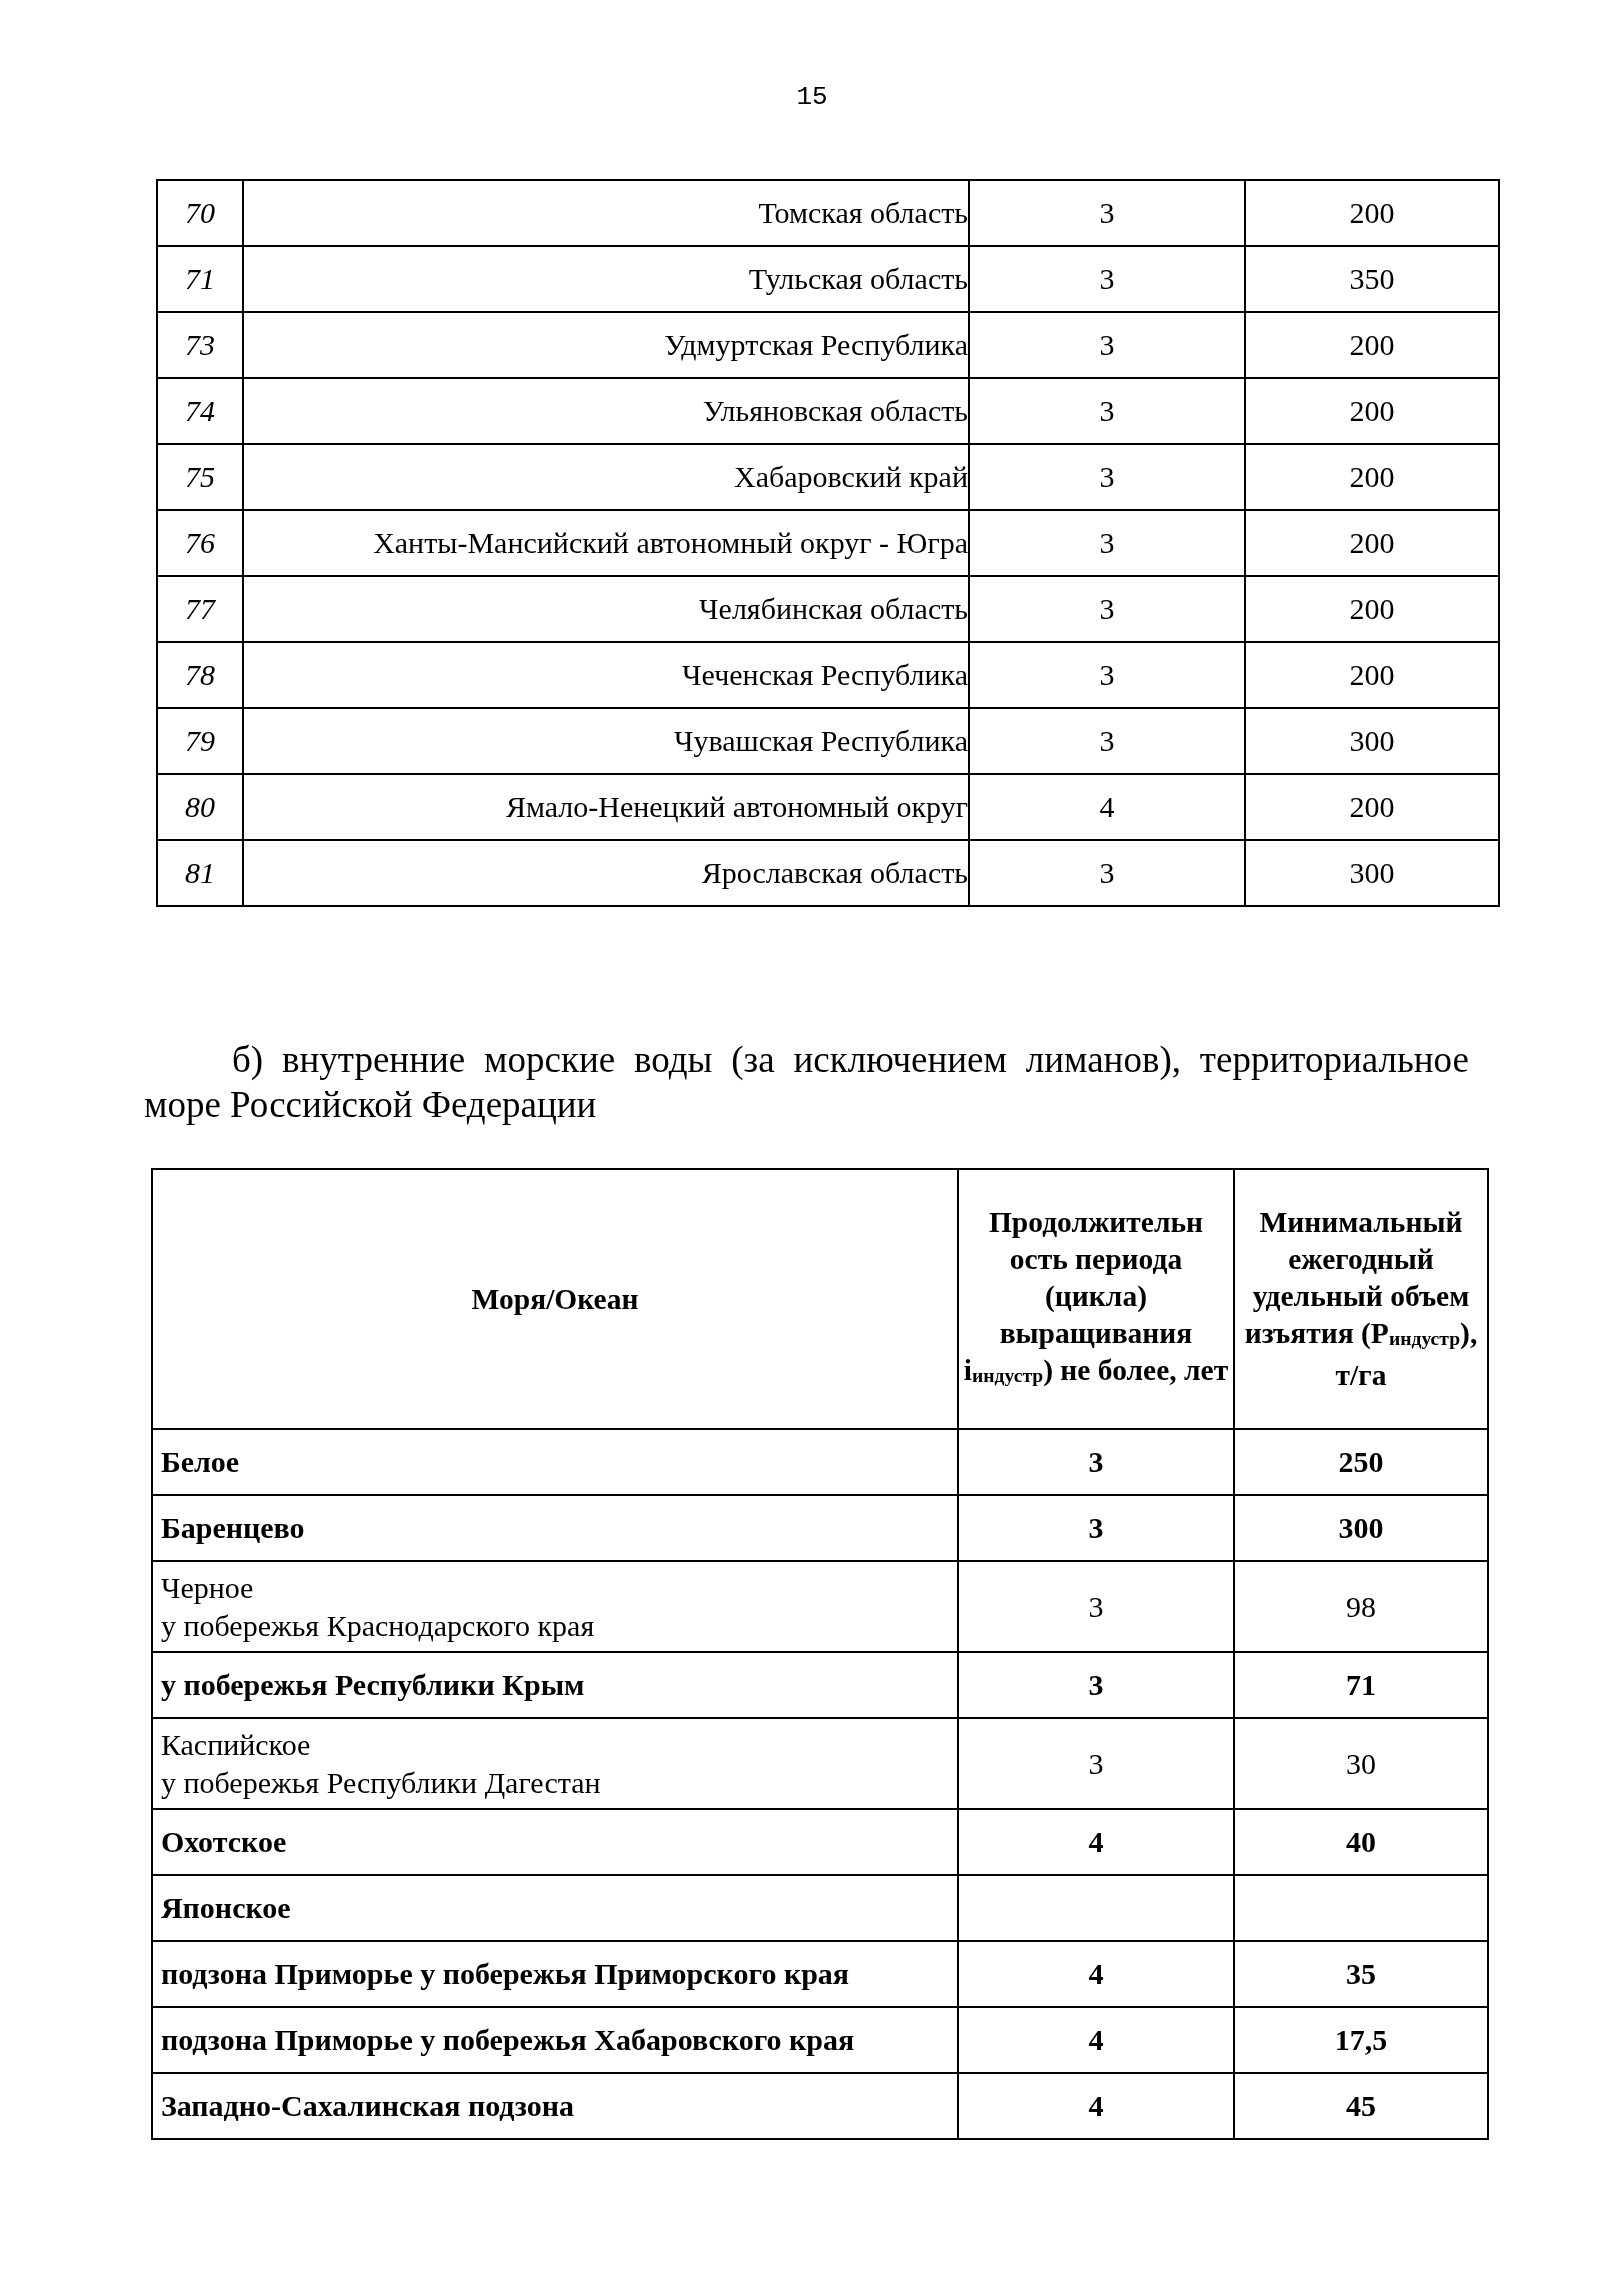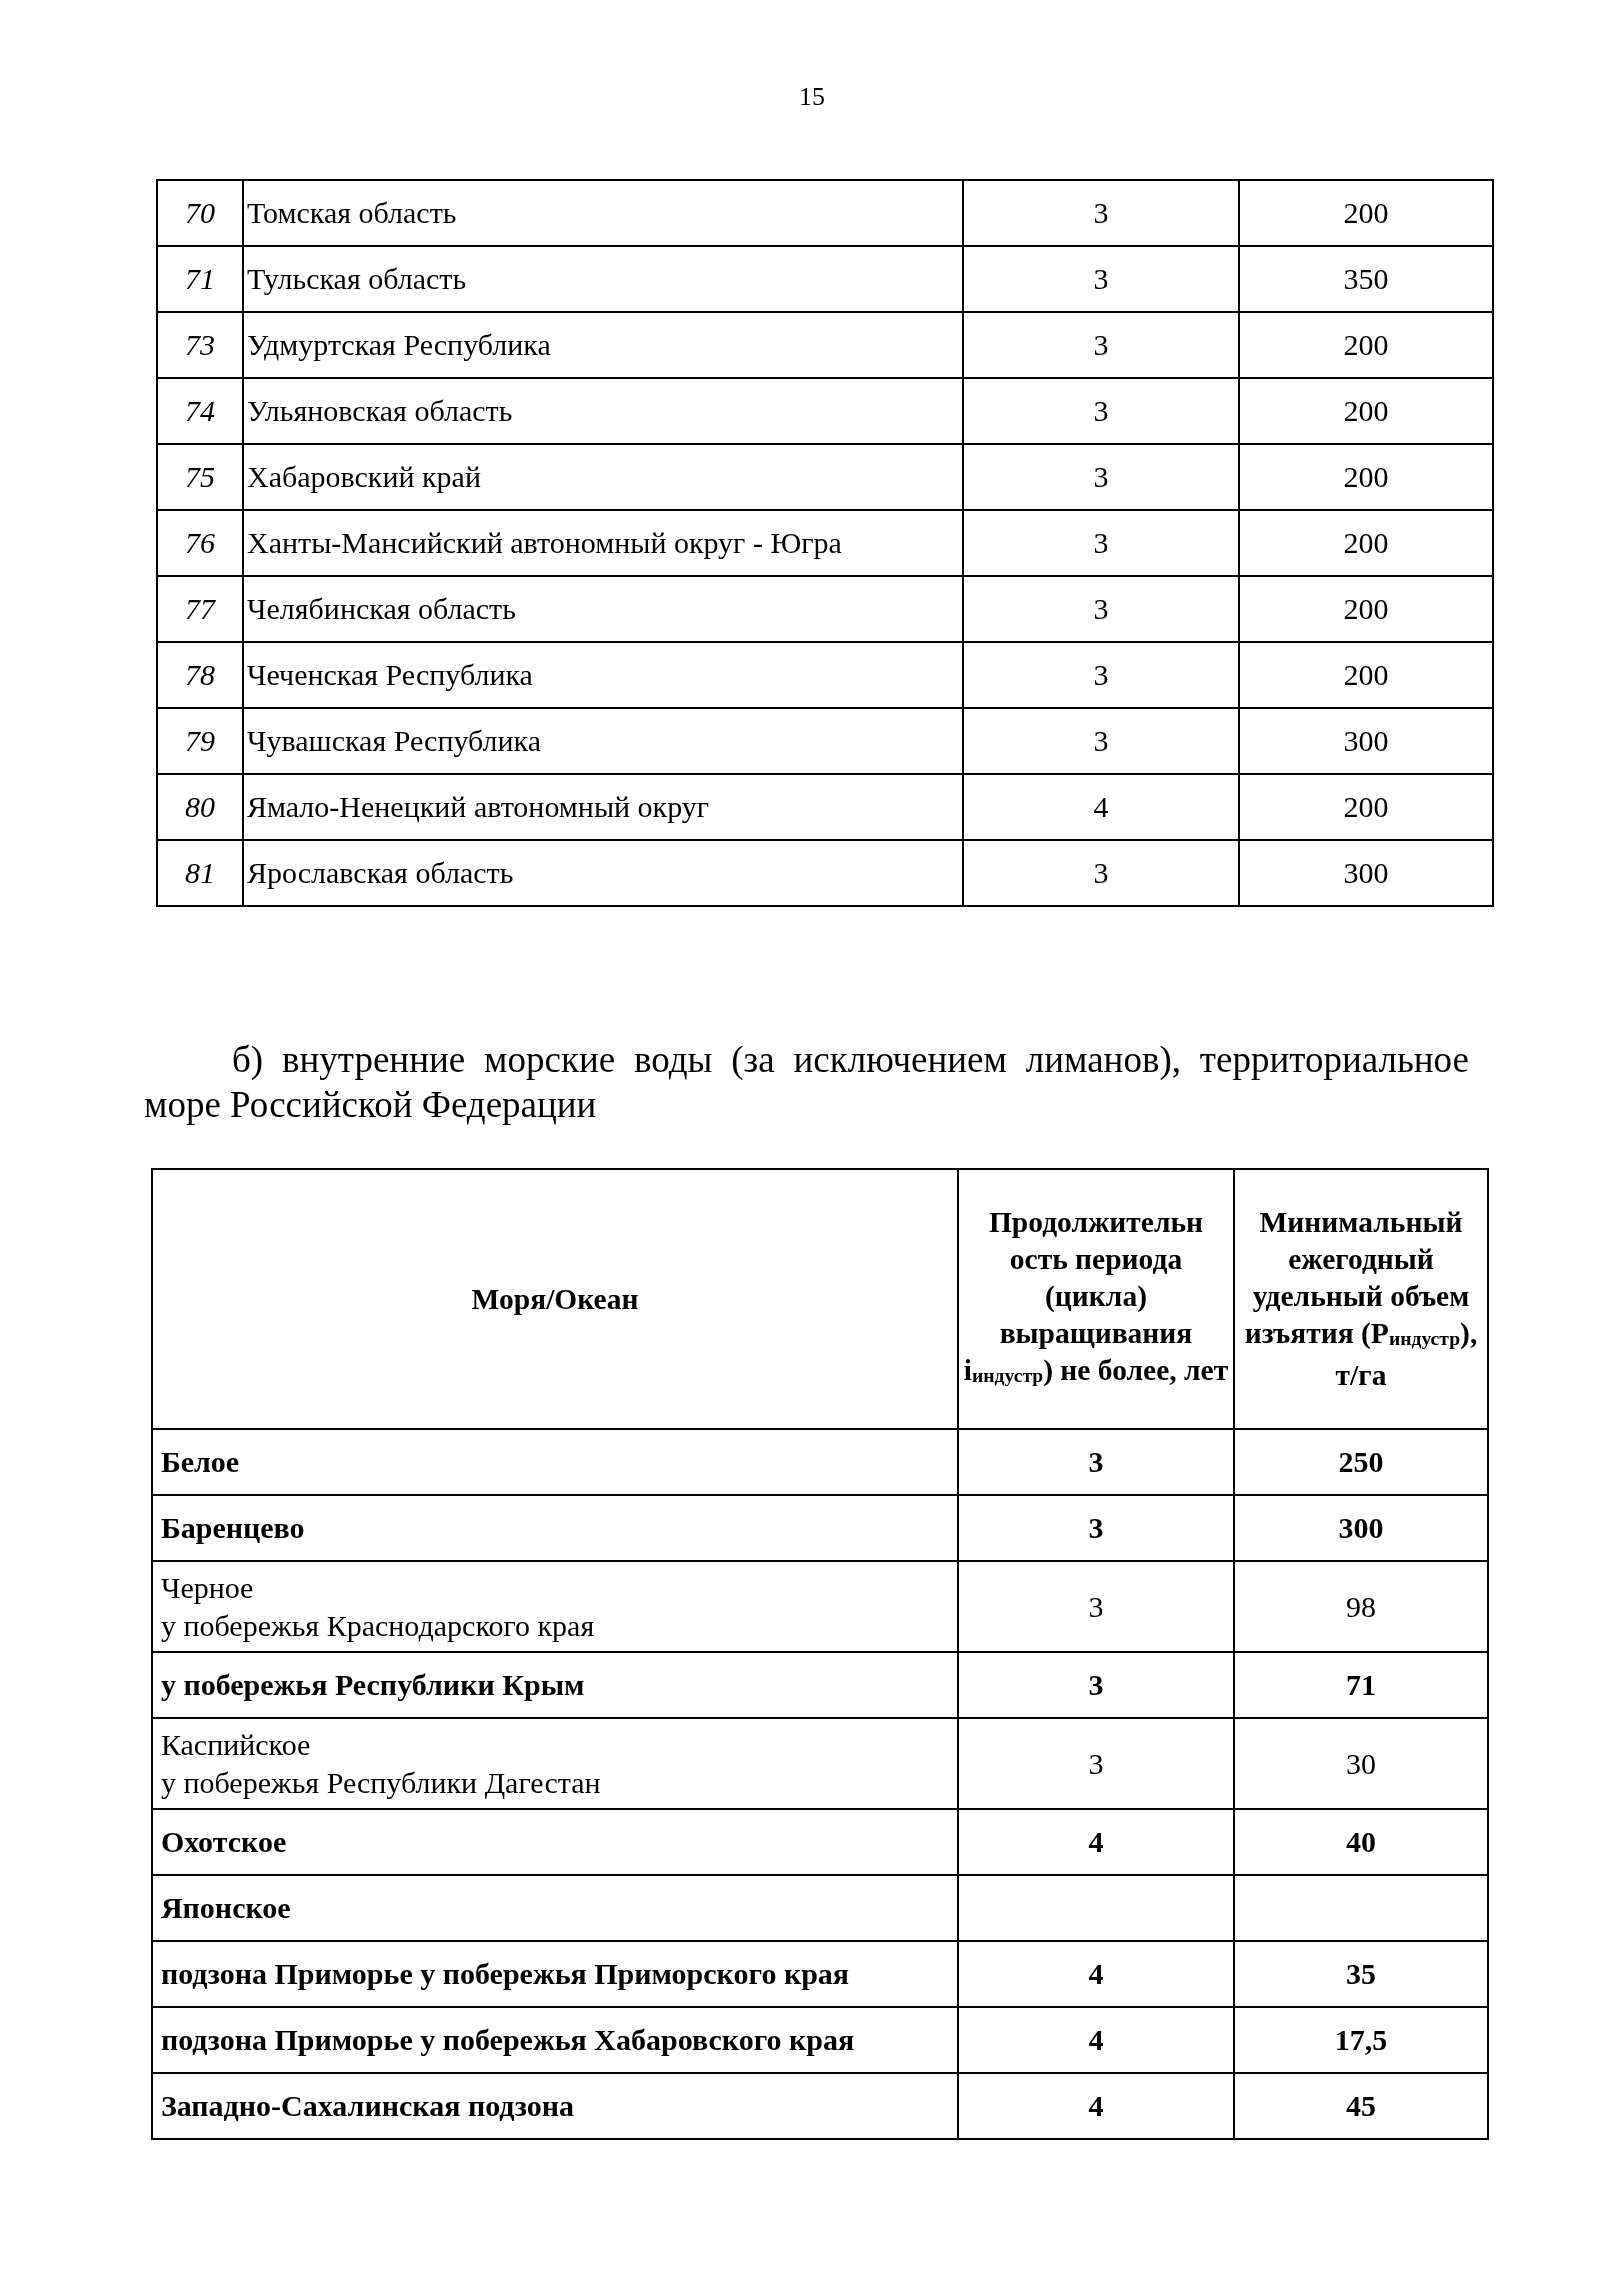--- a/index.html
+++ b/index.html
@@ -1,25 +1,25 @@
 <!DOCTYPE html>
 <html style="font-size:10.5px"><head>
 <meta charset="utf-8">
 <style>
   html, body { margin: 0; padding: 0; background: #ffffff; }
   body { width: 1624px; height: 2295px; position: relative; overflow: hidden;
          font-family: "Liberation Serif", "DejaVu Serif", serif; color: #000; }
   .page-num { position: absolute; top: 82px; left: 0; width: 1624px; text-align: center;
-              font-family: Liberation Serif, serif; font-size: 26px; }
+              font-family: Liberation Mono, monospace; font-size: 26px; }
   table { border-collapse: collapse; position: absolute; table-layout: fixed; }
   td, th { border: 2px solid #000; font-size: 30px; padding: 0; line-height: 1.25; }
   #t1 { left: 156px; top: 179px; width: 1325px; }
   #t1 td { height: 64px; }
   #t1 .c-num { width: 84px; text-align: center; font-style: italic; }
-  #t1 .c-name { width: 715px; text-align: left; padding-left: 3px; }
+  #t1 .c-name { width: 715px; text-align: right; padding-left: 9px; }
   #t1 .c-dur { width: 274px; text-align: center; }
   #t1 .c-vol { width: 252px; text-align: center; }
   .para { position: absolute; left: 144px; top: 1037px; width: 1325px; font-size: 37px;
           line-height: 45px; text-align: justify; text-align-last: left; }
   .para .indent { display: inline-block; width: 88px; }
   #t2 { left: 151px; top: 1168px; width: 1330px; }
   #t2 th { font-weight: bold; font-size: 29.5px; line-height: 37px; text-align: center; vertical-align: middle; }
   #t2 .h-sea { width: 804px; height: 258px; margin-top: 28px; }
   #t2 .h-dur { width: 274px; }
   #t2 .h-vol { width: 252px; }

